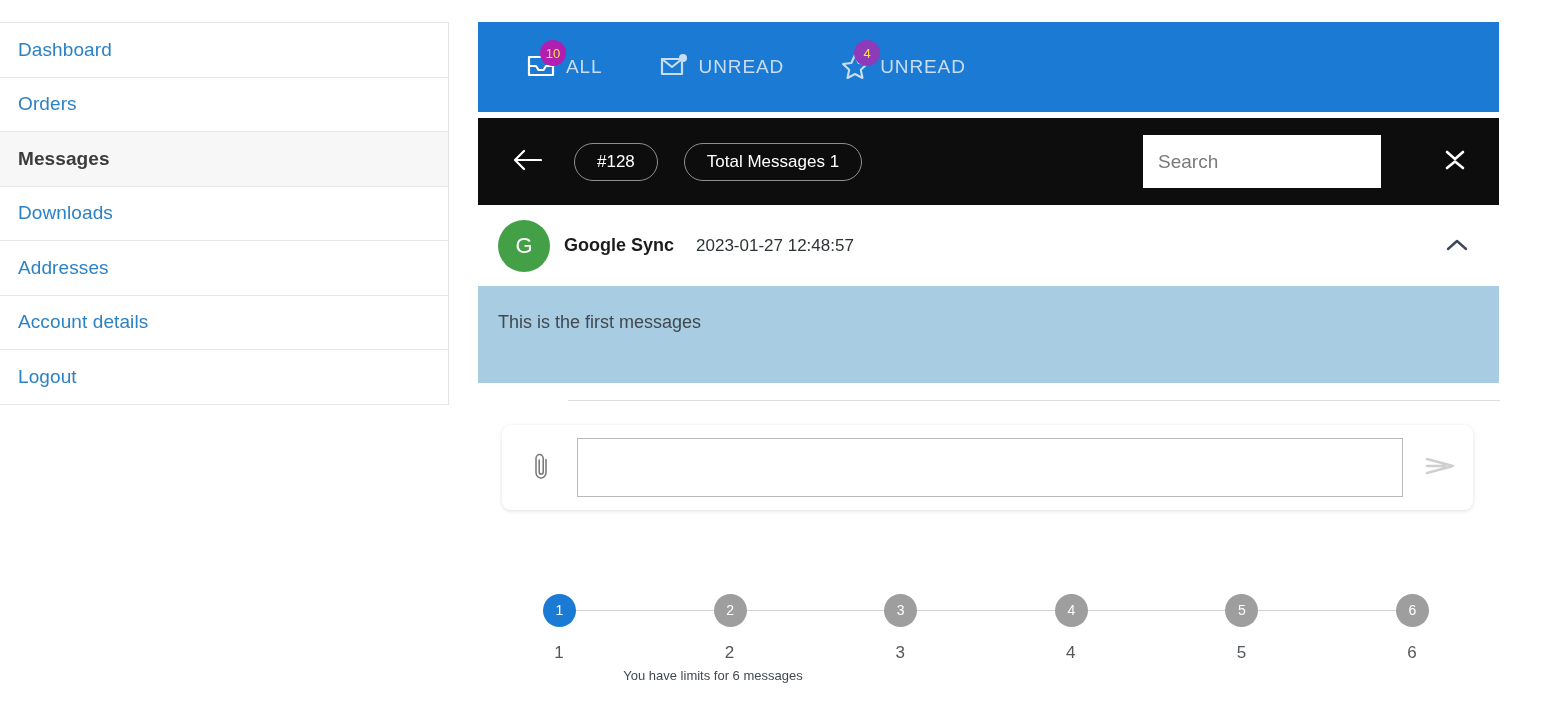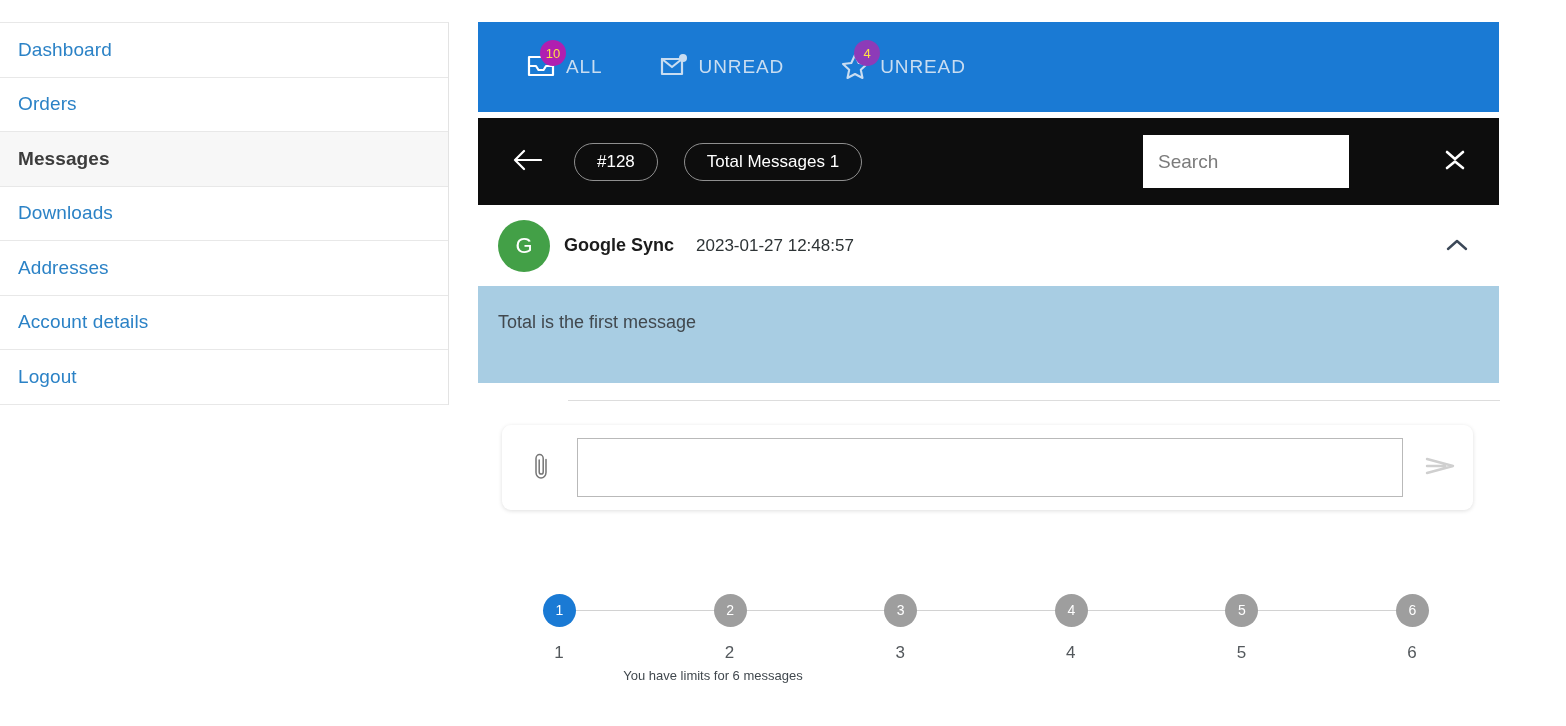--- a/index.html
+++ b/index.html
@@ -93,21 +93,21 @@
     height: 38px;
     display: flex; align-items: center; justify-content: center;
     padding: 0 22px;
     margin-right: 26px;
     cursor: pointer;
     white-space: nowrap;
   }
   #search-input {
     position: absolute;
     left: 665px; top: 17px;
-    width: 206px; height: 53px;
+    width: 238px; height: 53px;
     background: #fff;
     border: none;
     outline: none;
     font-size: 19px;
     padding-left: 15px;
     color: #333;
     font-family: "Liberation Sans", sans-serif;
   }
   #search-input::placeholder { color: #7b7b7b; }
   #collapse-btn {
@@ -315,21 +315,21 @@
     <div id="timestamp">2023-01-27 12:48:57</div>
     <div id="msg-collapse">
       <span>
         <svg width="24" height="16" viewBox="0 0 24 16">
           <path d="M3 12 L12 4 L21 12" fill="none" stroke="#3c4858" stroke-width="2.4" stroke-linecap="round" stroke-linejoin="round"></path>
         </svg>
       </span>
     </div>
   </div>
 
-  <div id="msg-body">Total is the first message</div>
+  <div id="msg-body">This is the first messages</div>
 
   <div id="divider"></div>
 
   <div id="compose">
     <div id="clip-btn">
       <span>
         <svg width="26" height="30" viewBox="0 0 26 30">
           <path d="M18 8.5 L18 21.5 C18 24.8 15.5 27 13 27 C10.5 27 8 24.8 8 21.5 L8 7.5 C8 5.3 9.6 3.6 11.6 3.6 C13.6 3.6 15.2 5.3 15.2 7.5 L15.2 21 C15.2 22.2 14.3 23.1 13.2 23.1 C12.1 23.1 11.2 22.2 11.2 21 L11.2 9" fill="none" stroke="#757575" stroke-width="1.5" stroke-linecap="round" stroke-linejoin="round"></path>
         </svg>
       </span>

